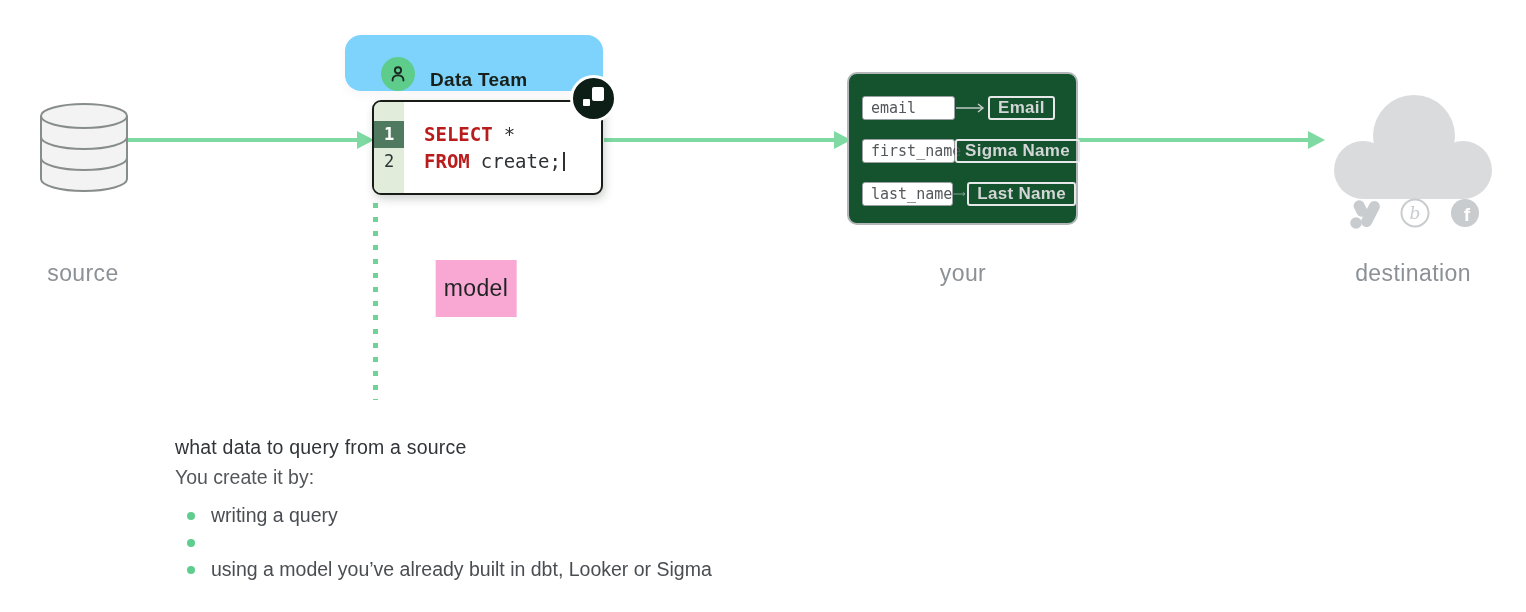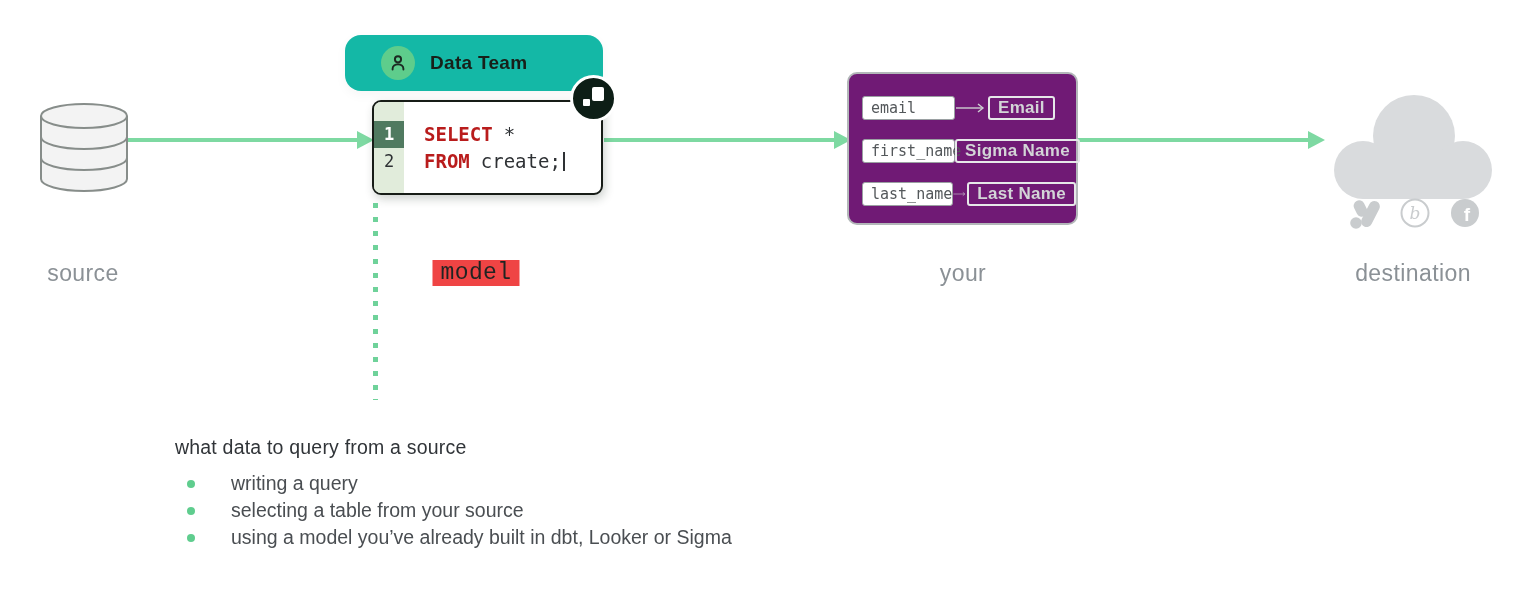--- a/index.html
+++ b/index.html
@@ -14,30 +14,30 @@
   .flow-arrow .head{position:absolute;right:0;top:0;width:0;height:0;
     border-top:9px solid transparent;border-bottom:9px solid transparent;border-left:17px solid #7ED9A2;}
   #arrow-1{left:127px;top:131px;width:247px;}
   #arrow-2{left:604px;top:131px;width:247px;}
   #arrow-3{left:1077px;top:131px;width:248px;}
 
   
   .stage-label{position:absolute;top:260px;font-size:23px;color:#8B9196;
     transform:translateX(-50%);letter-spacing:0.4px;white-space:nowrap;}
   #label-source{left:83px;}
-  #label-model{left:476px;color:#1F2422;background:#ef4444;padding:0 8px;font-family:Liberation Mono, monospace;}
+  #label-model{left:476px;color:#1F2422;background:#f9a8d4;padding:15px 8px;}
   #label-sync{left:963px;}
   #label-destination{left:1413px;}
 
   
   .db-icon{position:absolute;left:38px;top:100px;}
 
   
-  .badge{position:absolute;left:345px;top:35px;width:258px;height:56px;background:#14b8a6;
-    border-radius:16px;display:flex;align-items:center;padding-left:36px;box-sizing:border-box;
+  .badge{position:absolute;left:345px;top:35px;width:258px;height:56px;background:#7dd3fc;
+    border-radius:16px;display:flex;align-items:flex-end;padding-left:36px;box-sizing:border-box;
     box-shadow:0 4px 12px rgba(0,0,0,0.04);}
   .avatar{width:34px;height:34px;border-radius:50%;background:#5ECD8C;display:flex;
     align-items:center;justify-content:center;margin-right:15px;flex-shrink:0;}
   .badge-label{font-size:19px;font-weight:600;color:#182019;letter-spacing:0.3px;}
 
   
   .code-block{position:absolute;left:372px;top:100px;width:231px;height:95px;background:#ffffff;
     border:2.5px solid #171C17;border-radius:9px;box-sizing:border-box;display:flex;overflow:hidden;
     box-shadow:2px 4px 10px rgba(30,50,35,0.22);}
   .gutter{width:30px;background:#E1ECDB;padding-top:19px;box-sizing:border-box;flex-shrink:0;}
@@ -51,21 +51,21 @@
   .cursor{display:inline-block;width:2px;height:19px;background:#2E3134;vertical-align:-3px;margin-left:2px;}
 
   .ht-circle{position:absolute;left:570px;top:75px;width:47px;height:47px;border-radius:50%;
     background:#0D1E16;border:3px solid #ffffff;box-sizing:border-box;display:flex;
     align-items:center;justify-content:center;}
 
   .dotted-connector{position:absolute;left:373px;top:203px;width:5px;height:197px;
     background:repeating-linear-gradient(to bottom,#6FD29A 0 5px,transparent 5px 14px);}
 
   
-  .sync-box{position:absolute;left:847px;top:72px;width:231px;height:153px;background:#701a75;
+  .sync-box{position:absolute;left:847px;top:72px;width:231px;height:153px;background:#14532d;
     border:2px solid #B3B7B9;border-radius:10px;box-sizing:border-box;
     padding:22px 0 0 13px;display:flex;flex-direction:column;gap:19px;}
   .sync-row{display:flex;align-items:center;}
   .src-box{width:93px;height:24px;border:1.5px solid #9AA0A2;border-radius:3px;box-sizing:border-box;
     display:flex;align-items:center;padding-left:8px;font-family:"DejaVu Sans Mono",monospace;
     font-size:15px;color:#54585B;background:#ffffff;}
   .dst-box{height:24px;border:2px solid #E6E8E9;border-radius:3px;box-sizing:border-box;
     display:flex;align-items:center;padding:0 8px;font-size:17px;font-weight:600;
     color:#D3D5D7;letter-spacing:0.3px;white-space:nowrap;}
 
@@ -74,21 +74,21 @@
   .dest-logo{position:absolute;}
   #logo-ads{left:1349px;top:199px;}
   #logo-braze{left:1399px;top:197px;}
   #logo-fb{left:1450px;top:198px;}
 
   
   .notes{position:absolute;left:175px;top:436px;width:720px;}
   .notes-heading{font-size:19.5px;font-weight:400;color:#303438;letter-spacing:0.2px;line-height:22px;}
   .notes-intro{margin-top:6px;font-size:19.5px;color:#53575A;line-height:26px;}
   .notes-list{margin-top:12px;display:flex;flex-direction:column;}
-  .notes-item{display:flex;align-items:center;height:27px;gap:20px;}
+  .notes-item{display:flex;align-items:center;height:27px;}
   .bullet-dot{width:8px;height:8px;border-radius:50%;background:#5FCD8E;margin:0 16px 0 12px;flex-shrink:0;}
   .bullet-text{font-size:19.5px;color:#4A4E52;white-space:nowrap;}
 </style>
 </head>
 <body>
 
 <div class="canvas">
 
   <div class="flow-arrow" id="arrow-1">
     <div class="shaft"></div>
@@ -186,28 +186,28 @@
     <text x="16" y="22" text-anchor="middle" font-family="DejaVu Serif, serif" font-style="italic" font-size="17" fill="#C9CCCE">b</text>
   </svg>
   <svg class="dest-logo" id="logo-fb" width="30" height="30" viewBox="0 0 30 30">
     <circle cx="15" cy="15" r="14" fill="#C9CCCE"></circle>
     <text x="17" y="23" text-anchor="middle" font-family="Liberation Sans, sans-serif" font-weight="bold" font-size="19" fill="#ffffff">f</text>
   </svg>
   <div class="stage-label" id="label-destination">destination</div>
 
   <div class="notes">
     <div class="notes-heading">what data to query from a source</div>
+    <div class="notes-intro">You create it by:</div>
     <div class="notes-list">
       <div class="notes-item">
         <span class="bullet-dot"></span>
         <span class="bullet-text">writing a query</span>
       </div>
       <div class="notes-item">
         <span class="bullet-dot"></span>
-        <span class="bullet-text">selecting a table from your source</span>
       </div>
       <div class="notes-item">
         <span class="bullet-dot"></span>
         <span class="bullet-text">using a model you’ve already built in dbt, Looker or Sigma</span>
       </div>
     </div>
   </div>
 
 </div>
 

